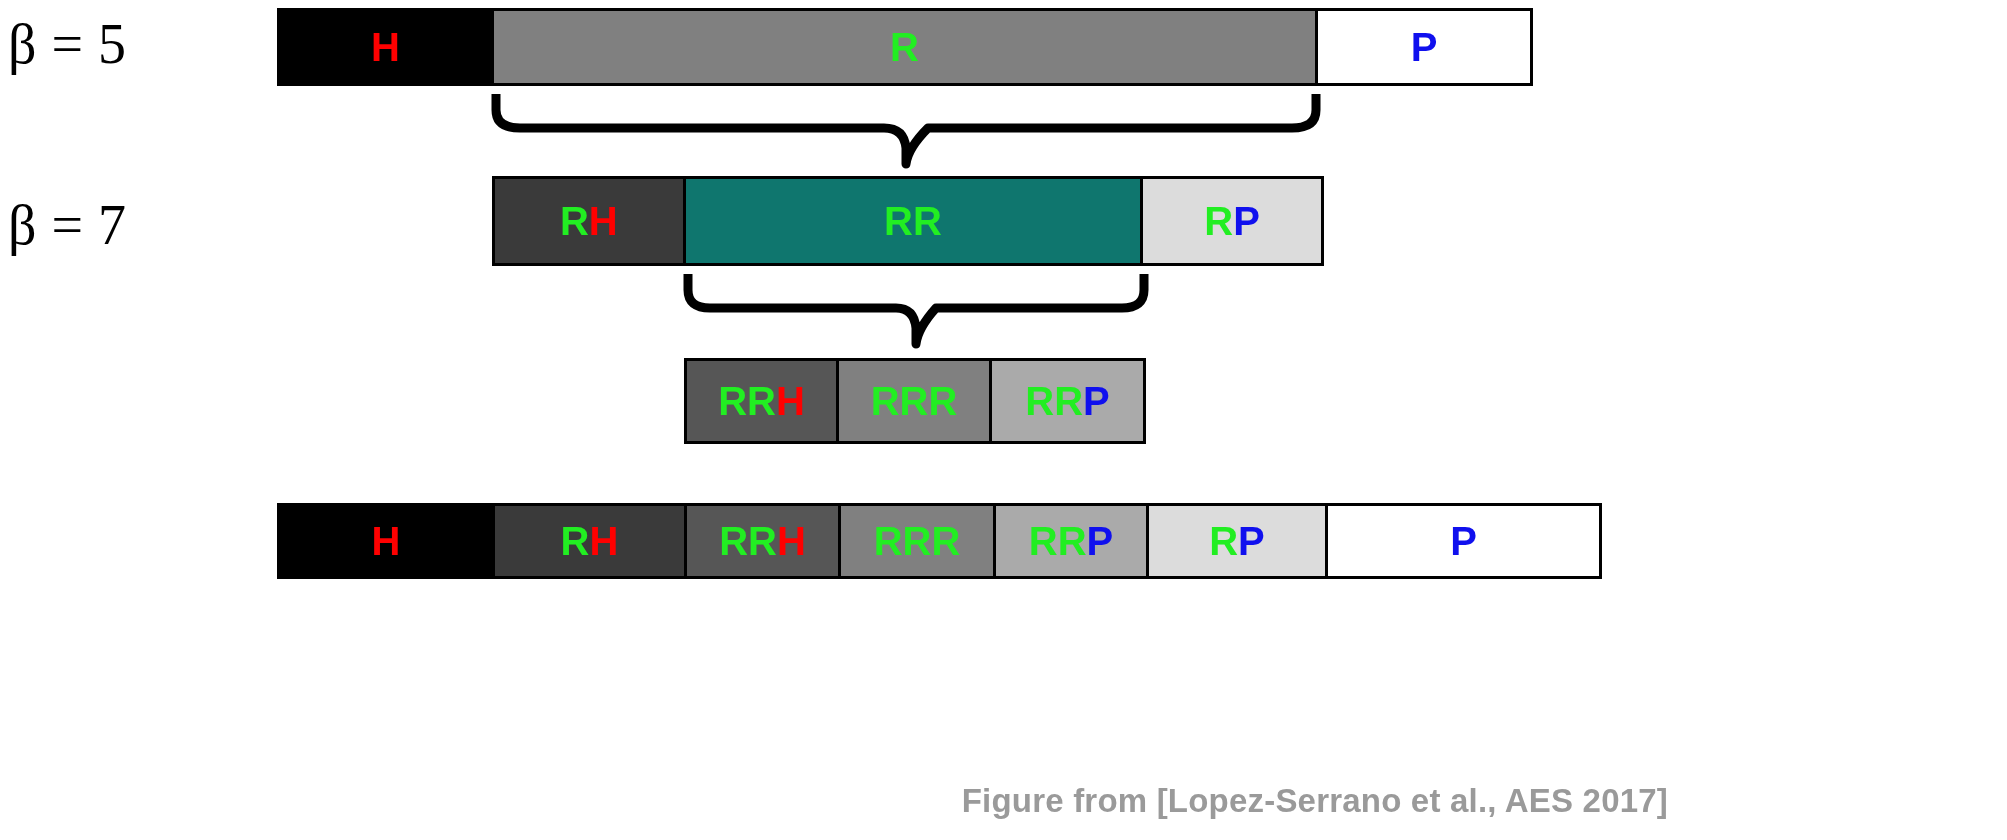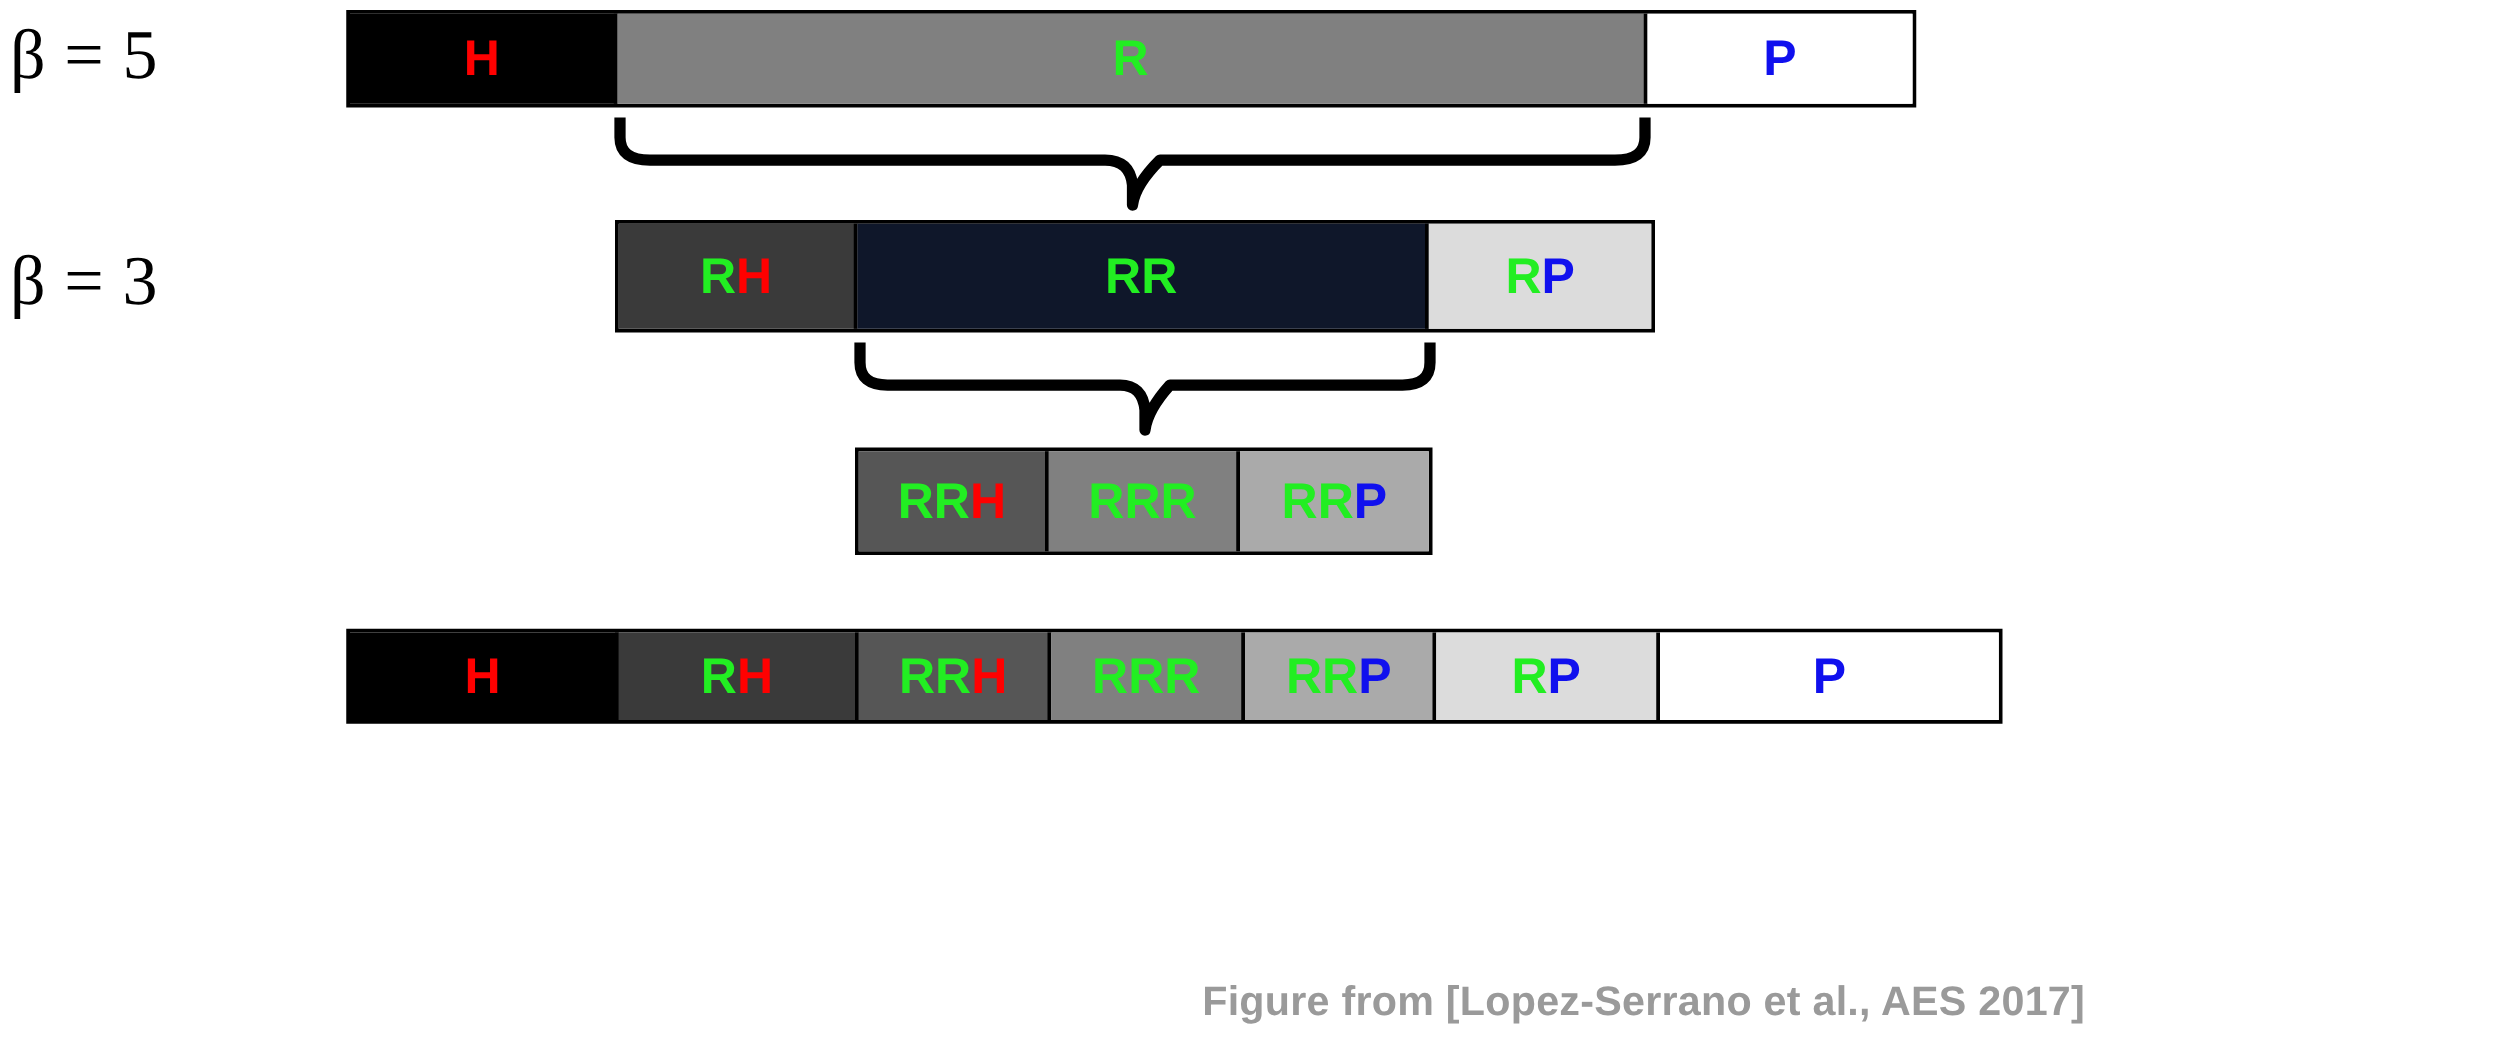--- a/index.html
+++ b/index.html
@@ -97,27 +97,27 @@
     </div>
   </div>
 
   <div class="brace-wrap" style="left:486px; top:90px;">
     <svg width="840" height="82" viewBox="0 0 840 82" fill="none" xmlns="http://www.w3.org/2000/svg">
       <path d="M10 4 L10 20 Q10 38 34 38 L398 38 Q418 38 420 58 L420 74
                Q422 58 442 38 L806 38 Q830 38 830 20 L830 4" stroke="#000000" stroke-width="9" fill="none" stroke-linecap="butt" stroke-linejoin="round"></path>
     </svg>
   </div>
 
-  <div class="beta-label" style="left:8px; top:197px;">β = 3</div>
+  <div class="beta-label" style="left:8px; top:197px;">β = 7</div>
 
   <div class="bar" id="bar-row-2" style="left:492px; top:176px; width:832px; height:90px;">
     <div class="seg" style="width: 192px; background: rgb(58, 58, 58);">
       <span class="seg-text"><span style="color: rgb(34, 238, 34);">R</span><span style="color: rgb(255, 0, 0);">H</span></span>
     </div>
-    <div class="seg" style="width: 461px; background: #0f172a;">
+    <div class="seg" style="width: 461px; background: #0f766e;">
       <span class="seg-text"><span style="color: rgb(34, 238, 34);">R</span><span style="color: rgb(34, 238, 34);">R</span></span>
     </div>
     <div class="seg" style="width: 179px; background: rgb(220, 220, 220);">
       <span class="seg-text"><span style="color: rgb(34, 238, 34);">R</span><span style="color: rgb(16, 16, 238);">P</span></span>
     </div>
   </div>
 
   <div class="brace-wrap" style="left:678px; top:270px;">
     <svg width="478" height="82" viewBox="0 0 478 82" fill="none" xmlns="http://www.w3.org/2000/svg">
       <path d="M10 4 L10 20 Q10 38 32 38 L218 38 Q236 38 238 58 L238 74

